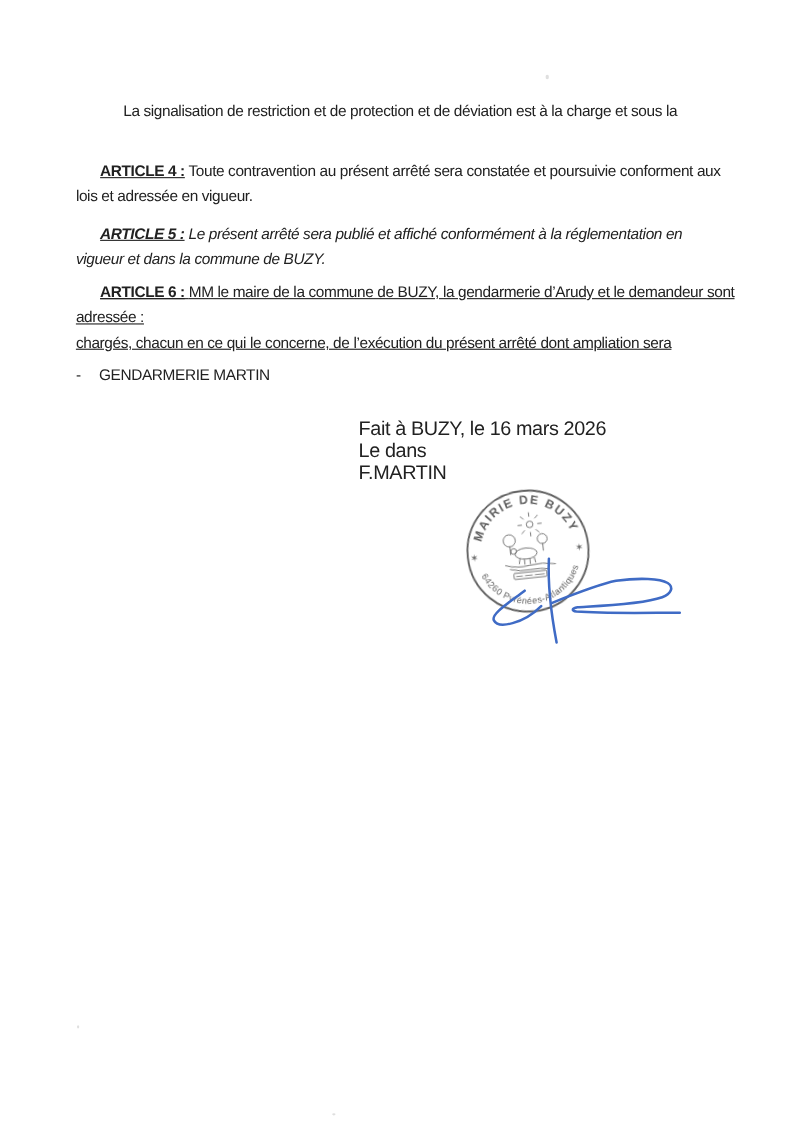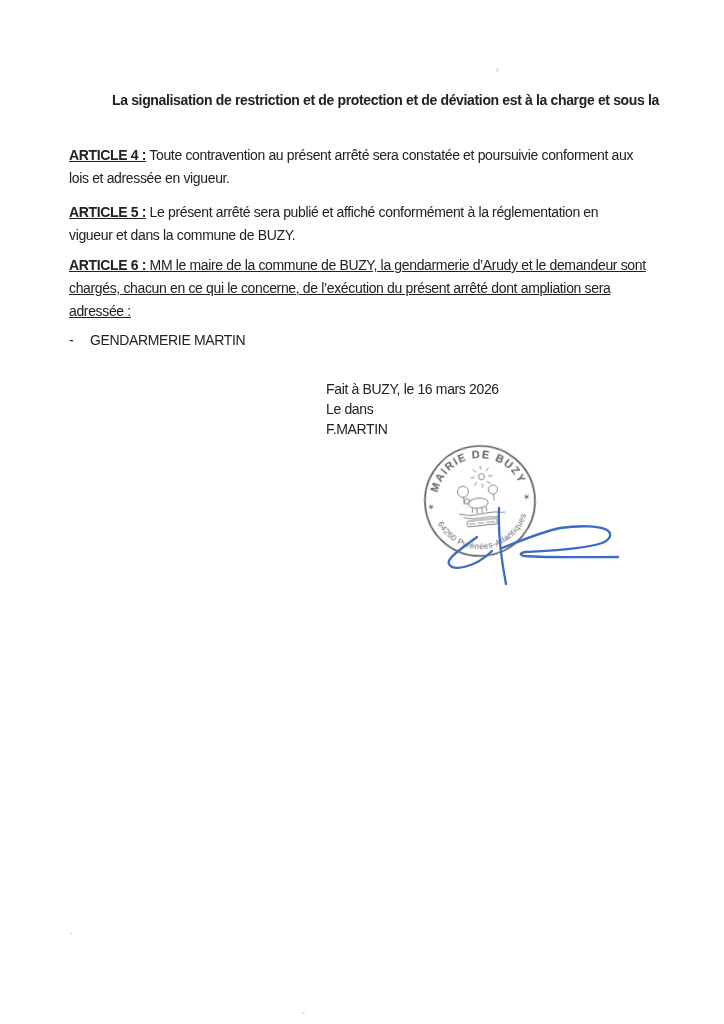--- a/index.html
+++ b/index.html
@@ -14,32 +14,33 @@
   }
   .textblock {
     position: absolute;
     left: 69px;
     font-size: 14px;
     letter-spacing: -0.35px;
     line-height: 23px;
     color: #212121;
   }
   .line { white-space: nowrap; }
-  .indent { padding-left: 43px; font-weight: bold; }
+  .indent { padding-left: 43px; }
   .article-label {
     font-weight: bold;
     text-decoration: underline;
+    margin-left: 22px;
   }
   .recipient-row { display: flex; }
   .recipient-dash { width: 21px; }
   .sig-block {
     position: absolute;
     left: 326px;
     top: 379px;
-    font-size: 14px;
+    font-size: 18px;
     letter-spacing: -0.35px;
     line-height: 20px;
   }
   .stamp-wrap {
     position: absolute;
     left: 418px;
     top: 439px;
     width: 124px;
     height: 124px;
     transform: rotate(-6deg);
@@ -72,35 +73,35 @@
 </div>
 
 <div class="textblock" style="top:144px;">
   <div class="line">
     <span class="article-label">ARTICLE 4 :</span>
     <span>Toute contravention au présent arrêté sera constatée et poursuivie conforment aux</span>
   </div>
   <div class="line">lois et adressée en vigueur.</div>
 </div>
 
-<div class="textblock" style="top:201px;">
+<div class="textblock" style="top:201px;font-style:italic;">
   <div class="line">
     <span class="article-label">ARTICLE 5 :</span>
     <span>Le présent arrêté sera publié et affiché conformément à la réglementation en</span>
   </div>
   <div class="line">vigueur et dans la commune de BUZY.</div>
 </div>
 
 <div class="textblock" style="top:254px;text-decoration:underline;">
   <div class="line">
     <span class="article-label">ARTICLE 6 :</span>
     <span>MM le maire de la commune de BUZY, la gendarmerie d’Arudy et le demandeur sont</span>
   </div>
+  <div class="line">adressée :</div>
   <div class="line">chargés, chacun en ce qui le concerne, de l’exécution du présent arrêté dont ampliation sera</div>
-  <div class="line">adressée :</div>
 </div>
 
 <div class="textblock" style="top:329px;">
   <div class="line recipient-row">
     <span class="recipient-dash">-</span>
     <span>GENDARMERIE MARTIN</span>
   </div>
 </div>
 
 <div class="sig-block">

